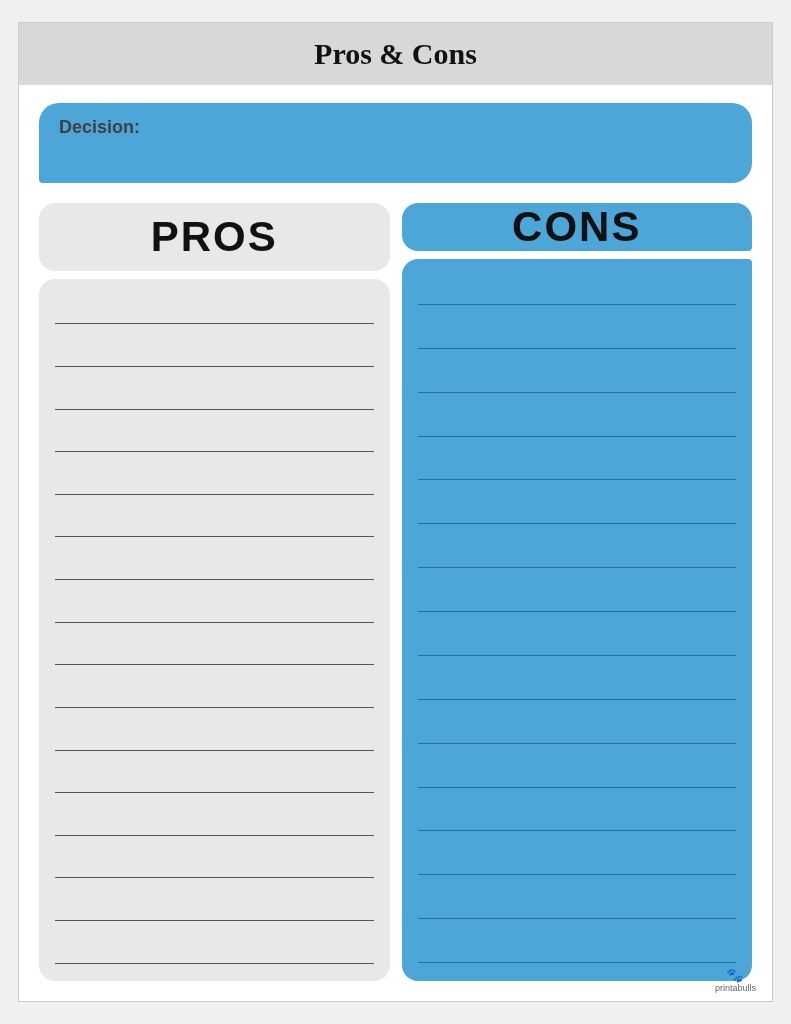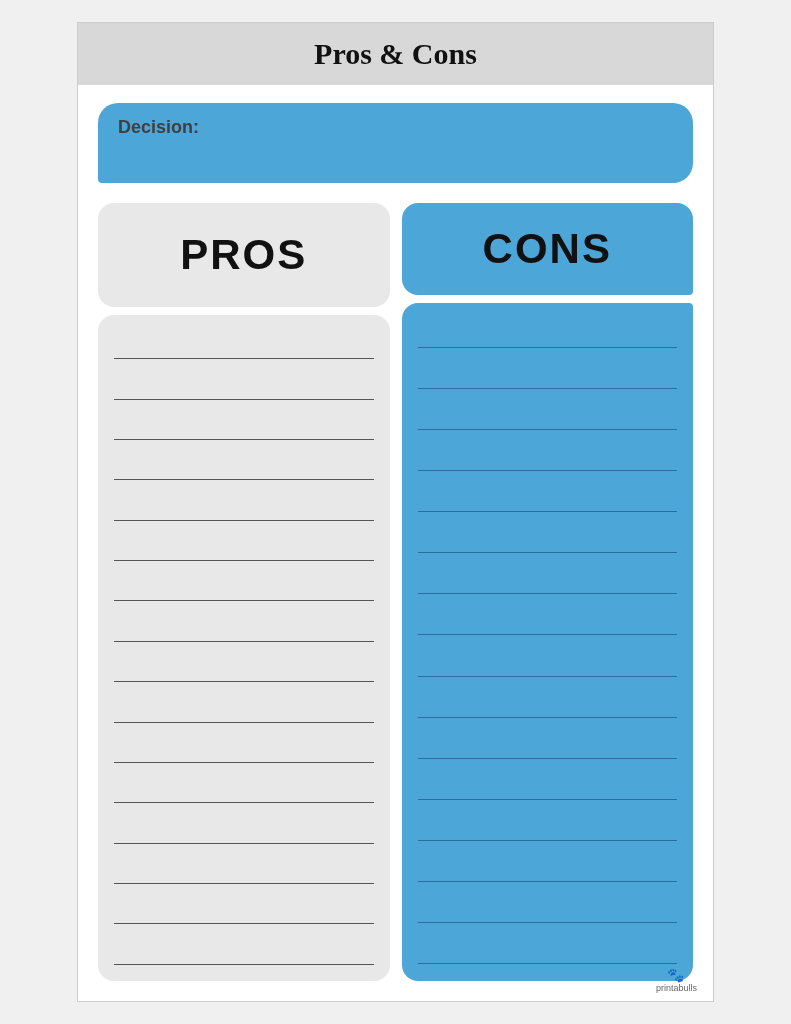--- a/index.html
+++ b/index.html
@@ -12,21 +12,21 @@
       width: 791px;
       height: 1024px;
       background: #f0f0f0;
       font-family: Arial, sans-serif;
       display: flex;
       justify-content: center;
       align-items: center;
     }
 
     .page {
-      width: 637px;
+      width: 755px;
       height: 980px;
       background: #ffffff;
       border: 1px solid #ccc;
       display: flex;
       flex-direction: column;
       padding: 0 0 20px 0;
       position: relative;
     }
 
     .header-bar {
@@ -70,29 +70,29 @@
     .column {
       flex: 1;
       display: flex;
       flex-direction: column;
     }
 
     .column-header-pros {
       background: #e8e8e8;
       border-radius: 16px;
       text-align: center;
-      padding: 28px 0;
+      padding: 10px 0;
       margin-bottom: 8px;
     }
 
     .column-header-cons {
       background: #4da6d8;
       border-radius: 16px 16px 4px 16px;
       text-align: center;
-      padding: 22px 0;
+      padding: 0 0;
       margin-bottom: 8px;
     }
 
     .column-header-label {
       font-size: 42px;
       font-weight: bold;
       font-family: Arial, sans-serif;
       letter-spacing: 2px;
     }
 

